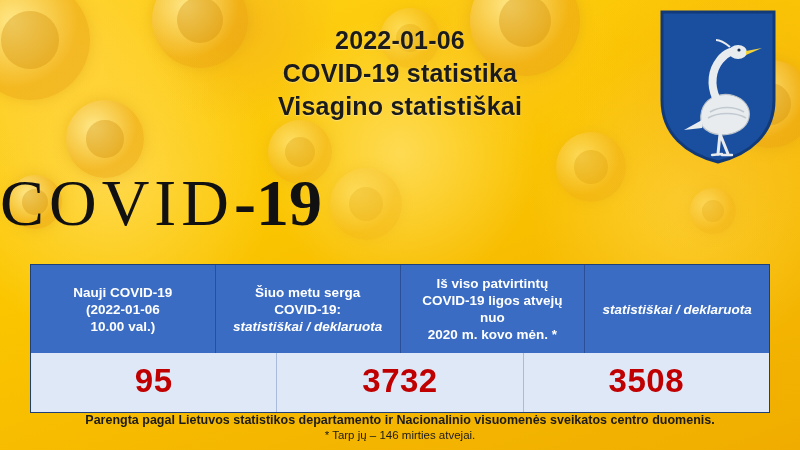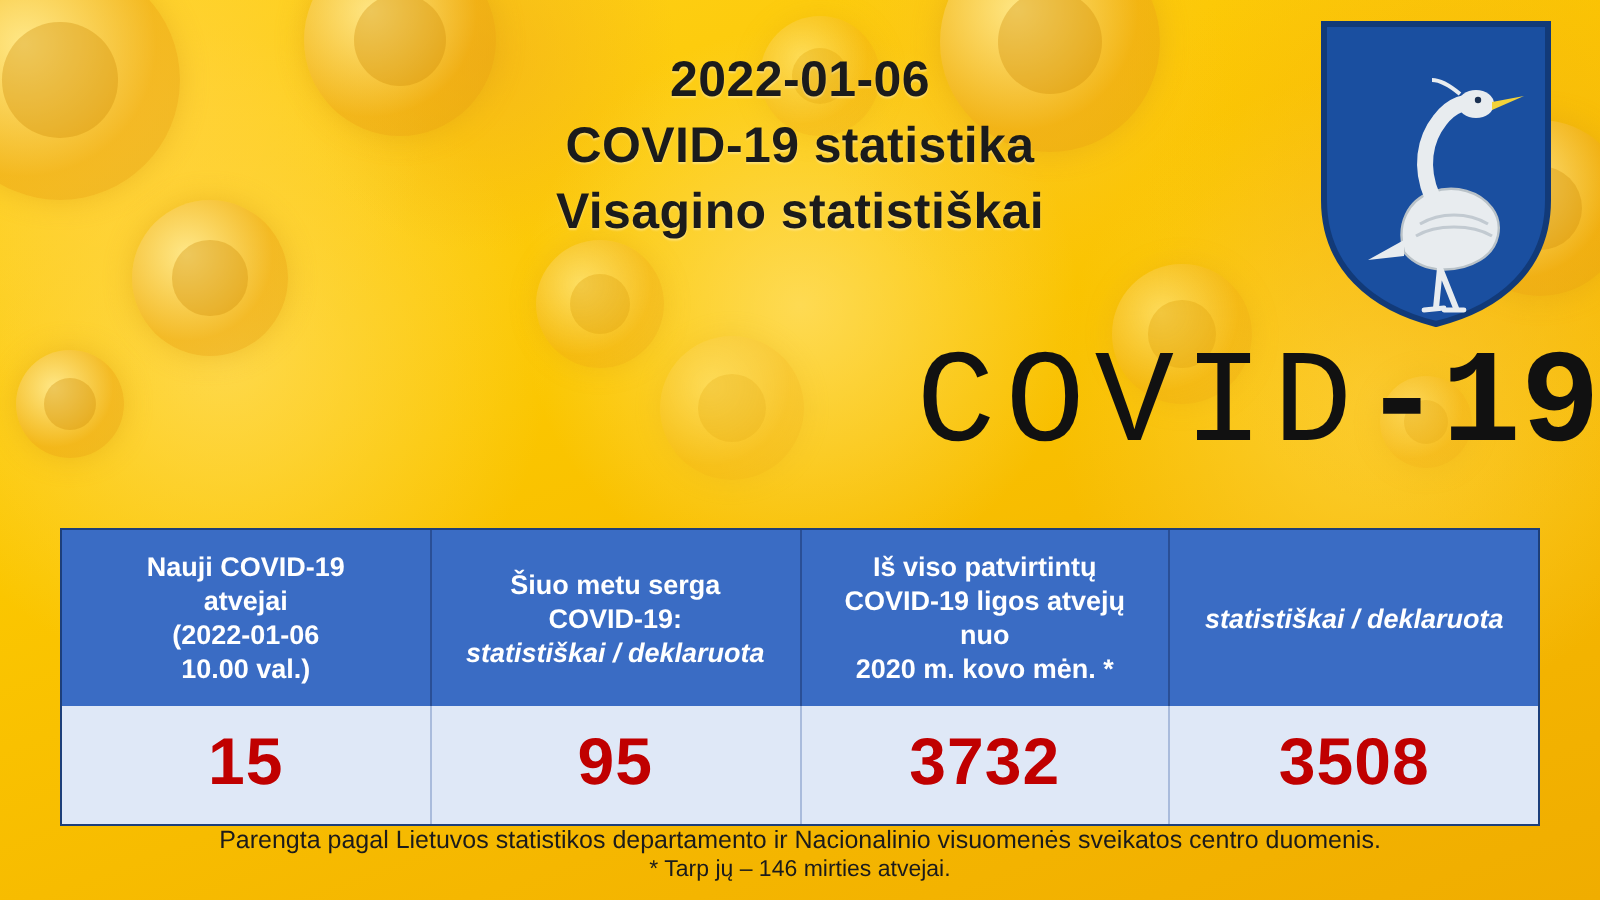--- a/index.html
+++ b/index.html
@@ -77,22 +77,22 @@
     top: 8px;
     width: 120px;
     height: 158px;
   }
 
   .covid-logo {
     position: absolute;
     top: 168px;
     left: 0;
     width: 800px;
-    text-align: right;
-    font-family: Liberation Mono, monospace;
+    text-align: left;
+    font-family: Liberation Serif, serif;
     font-size: 66px;
     line-height: 70px;
     letter-spacing: 1px;
     color: #111;
   }
   .covid-logo .thin { font-weight: 400; letter-spacing: 5px; }
   .covid-logo .bold { font-weight: 700; letter-spacing: 0px; }
 
   .table {
     position: absolute;
@@ -135,21 +135,21 @@
   }
 
   .footer {
     position: absolute;
     left: 0;
     top: 412px;
     width: 800px;
     text-align: center;
     color: #1b1b1b;
   }
-  .footer .f1 { font-size: 12.5px; line-height: 16px; }
+  .footer .f1 { font-size: 12.5px; line-height: 16px; font-weight: bold; }
   .footer .f2 { font-size: 11.5px; line-height: 15px; }
 </style>
 </head>
 <body>
 
 <div class="poster">
 
   <div class="virus v1"></div>
   <div class="virus v2"></div>
   <div class="virus v3"></div>
@@ -195,42 +195,40 @@
   </div>
 
   <div class="covid-logo">
     <span class="thin">COVID</span><span class="bold">-19</span>
   </div>
 
   <div class="table">
     <div class="row head-row">
       <div class="cell">
         <span>Nauji COVID-19</span>
-        <span>atvejai</span>
         <span>(2022-01-06</span>
         <span>10.00 val.)</span>
         <span class="it"></span>
       </div>
       <div class="cell">
         <span>Šiuo metu serga</span>
         <span>COVID-19:</span>
         <span class="it">statistiškai / deklaruota</span>
       </div>
       <div class="cell">
         <span>Iš viso patvirtintų</span>
         <span>COVID-19 ligos atvejų</span>
         <span>nuo</span>
         <span>2020 m. kovo mėn. *</span>
       </div>
       <div class="cell">
         <span class="it">statistiškai / deklaruota</span>
       </div>
     </div>
     <div class="row body-row">
-      <div class="cell">15</div>
       <div class="cell">95</div>
       <div class="cell">3732</div>
       <div class="cell">3508</div>
     </div>
   </div>
 
   <div class="footer">
     <div class="f1">Parengta pagal Lietuvos statistikos departamento ir Nacionalinio visuomenės sveikatos centro duomenis.</div>
     <div class="f2">* Tarp jų – 146 mirties atvejai.</div>
   </div>

